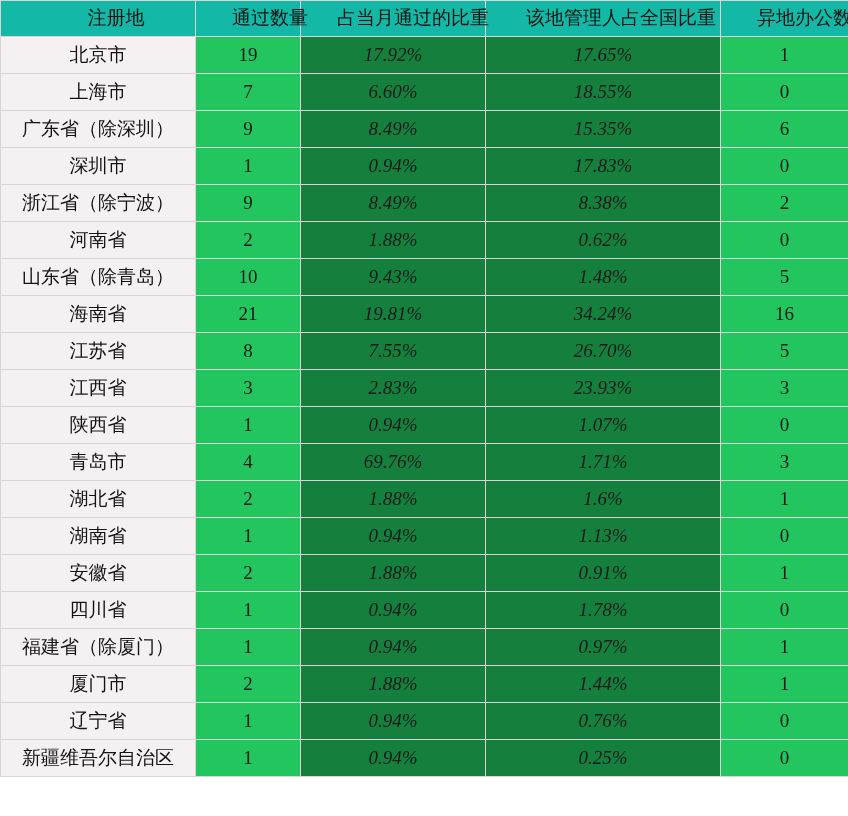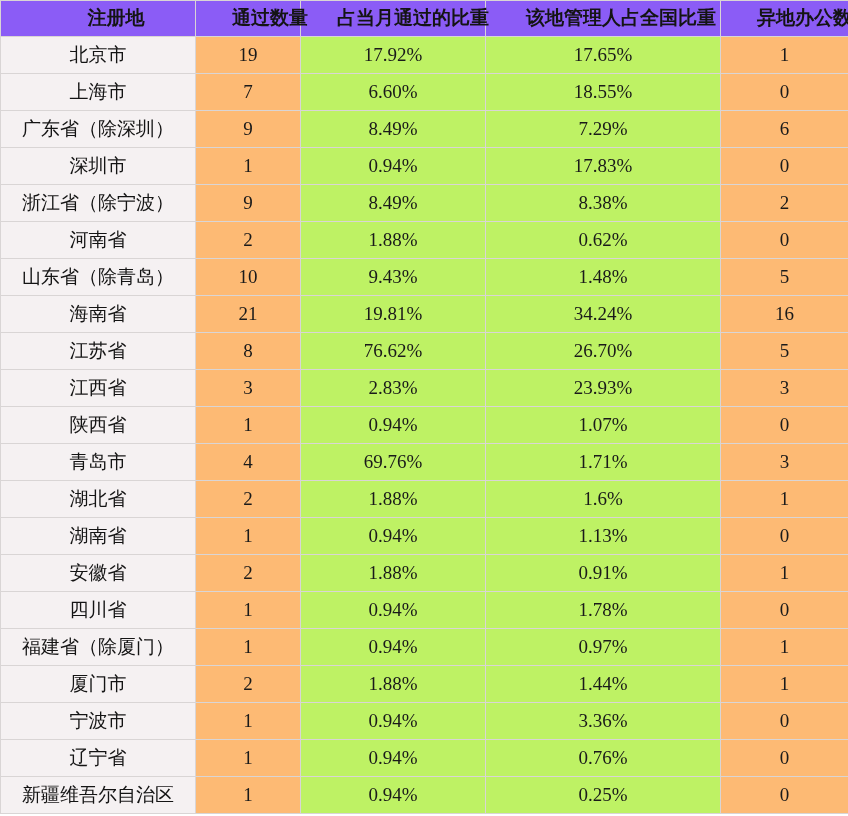--- a/index.html
+++ b/index.html
@@ -35,39 +35,40 @@
     text-align: center;
     vertical-align: middle;
     font-size: 19px;
     line-height: 1.2;
     padding: 0;
     height: 37px;
     box-sizing: border-box;
     white-space: nowrap;
   }
   table.data-table thead th {
-    background: #8b5cf6;
-    font-weight: bold;
+    background: #14b8a6;
+    font-weight: normal;
     color: #141414;
     height: 36px;
     padding-left: 36px;
   }
   table.data-table tbody td {
     background: #ffffff;
   }
   
   table.data-table tbody td.col-label {
     background: #f5f1f2;
     color: #141414;
   }
   table.data-table tbody td.col-shade {
-    background: #bef264;
+    background: #15803d;
+    font-style: italic;
   }
   table.data-table tbody td.col-plain {
-    background: #fdba74;
+    background: #22c55e;
   }
   .num {
     font-family: "Liberation Serif", "DejaVu Serif", serif;
   }
 </style>
 </head>
 <body>
 
 <div id="table-wrap">
   <table class="data-table">
@@ -99,21 +100,21 @@
           <td class="col-label">上海市</td>
           <td class="col-plain num">7</td>
           <td class="col-shade num">6.60%</td>
           <td class="col-shade num">18.55%</td>
           <td class="col-plain num">0</td>
         </tr>
         <tr>
           <td class="col-label">广东省（除深圳）</td>
           <td class="col-plain num">9</td>
           <td class="col-shade num">8.49%</td>
-          <td class="col-shade num">7.29%</td>
+          <td class="col-shade num">15.35%</td>
           <td class="col-plain num">6</td>
         </tr>
         <tr>
           <td class="col-label">深圳市</td>
           <td class="col-plain num">1</td>
           <td class="col-shade num">0.94%</td>
           <td class="col-shade num">17.83%</td>
           <td class="col-plain num">0</td>
         </tr>
         <tr>
@@ -140,21 +141,21 @@
         <tr>
           <td class="col-label">海南省</td>
           <td class="col-plain num">21</td>
           <td class="col-shade num">19.81%</td>
           <td class="col-shade num">34.24%</td>
           <td class="col-plain num">16</td>
         </tr>
         <tr>
           <td class="col-label">江苏省</td>
           <td class="col-plain num">8</td>
-          <td class="col-shade num">76.62%</td>
+          <td class="col-shade num">7.55%</td>
           <td class="col-shade num">26.70%</td>
           <td class="col-plain num">5</td>
         </tr>
         <tr>
           <td class="col-label">江西省</td>
           <td class="col-plain num">3</td>
           <td class="col-shade num">2.83%</td>
           <td class="col-shade num">23.93%</td>
           <td class="col-plain num">3</td>
         </tr>
@@ -208,27 +209,20 @@
           <td class="col-plain num">1</td>
         </tr>
         <tr>
           <td class="col-label">厦门市</td>
           <td class="col-plain num">2</td>
           <td class="col-shade num">1.88%</td>
           <td class="col-shade num">1.44%</td>
           <td class="col-plain num">1</td>
         </tr>
         <tr>
-          <td class="col-label">宁波市</td>
-          <td class="col-plain num">1</td>
-          <td class="col-shade num">0.94%</td>
-          <td class="col-shade num">3.36%</td>
-          <td class="col-plain num">0</td>
-        </tr>
-        <tr>
           <td class="col-label">辽宁省</td>
           <td class="col-plain num">1</td>
           <td class="col-shade num">0.94%</td>
           <td class="col-shade num">0.76%</td>
           <td class="col-plain num">0</td>
         </tr>
         <tr>
           <td class="col-label">新疆维吾尔自治区</td>
           <td class="col-plain num">1</td>
           <td class="col-shade num">0.94%</td>

